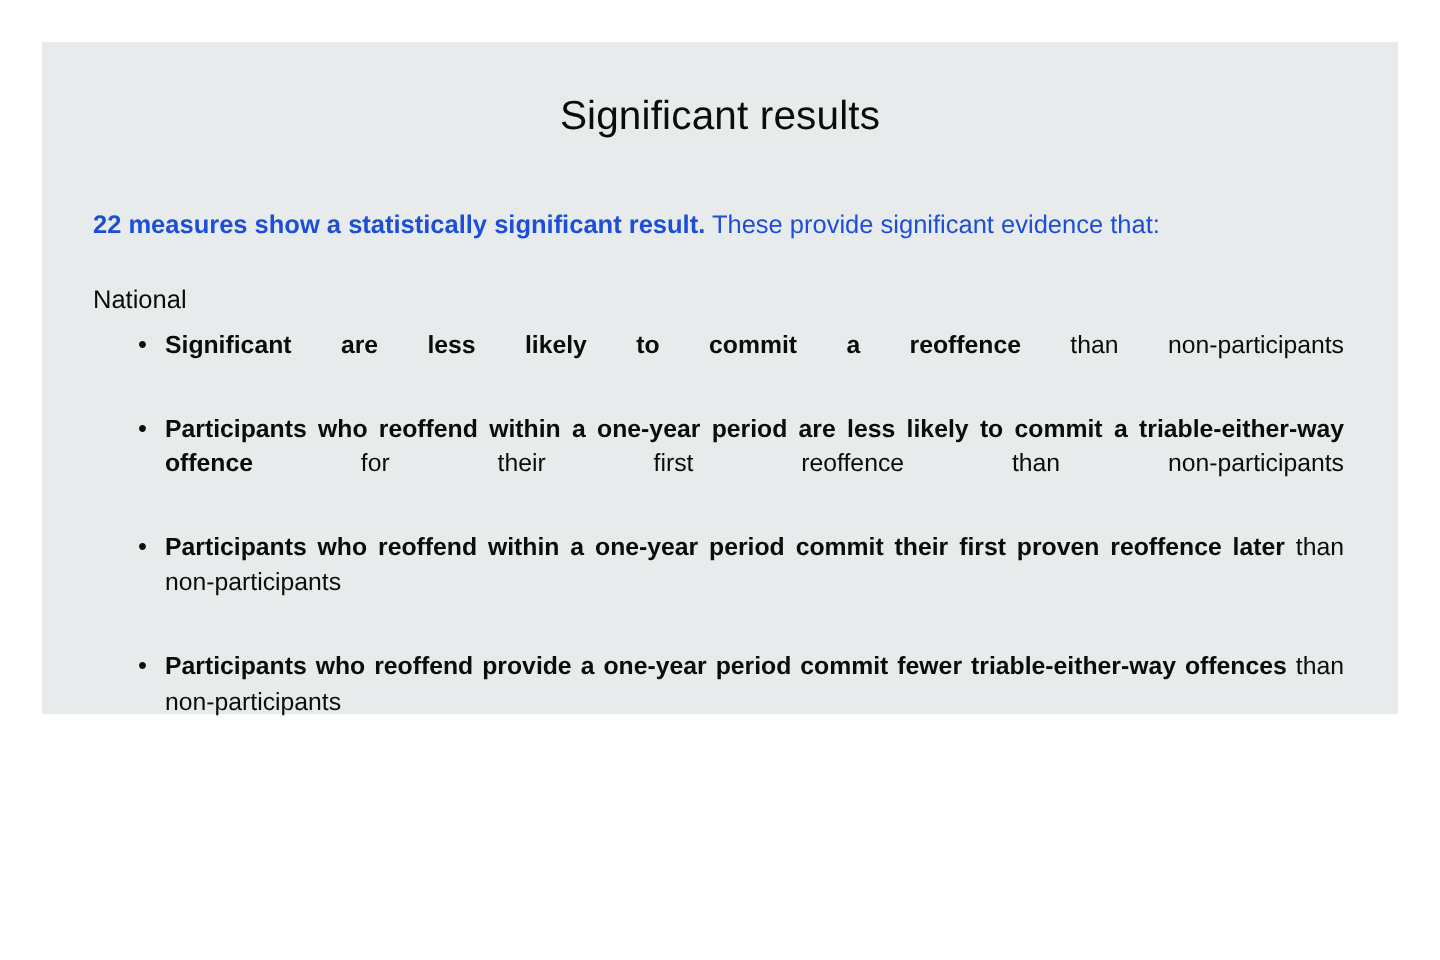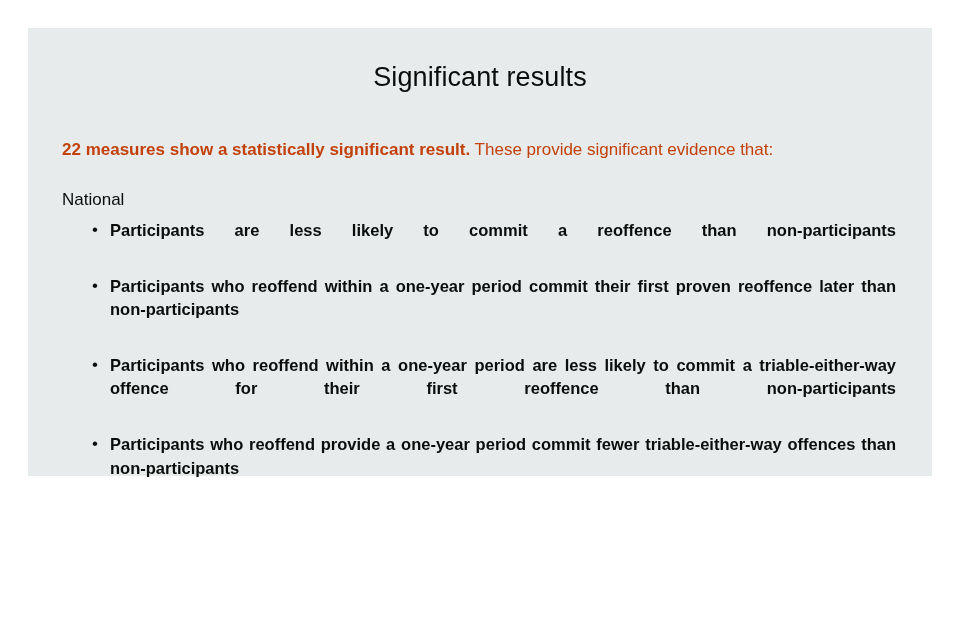--- a/index.html
+++ b/index.html
@@ -31,21 +31,21 @@
     font-size: 27px;
     font-weight: 400;
     color: #0b0c0c;
     margin: 8px 0 0 0;
     letter-spacing: 0.1px;
   }
   .intro {
     margin-top: 46px;
     font-size: 17px;
     line-height: 1.35;
-    color: #c2410c;
+    color: #1d4ed8;
   }
   .intro .lead {
     font-weight: bold;
   }
   .section-heading {
     margin-top: 28px;
     font-size: 17px;
     font-weight: normal;
     color: #0b0c0c;
   }
@@ -71,21 +71,21 @@
     left: 30px;
     top: -1px;
     font-size: 17px;
     line-height: 1.42;
     color: #0b0c0c;
   }
   ul.bullets > li .b {
     font-weight: bold;
   }
   ul.bullets > li .n {
-    font-weight: bold;
+    font-weight: normal;
   }
   
   ul.bullets > li::after {
     content: "";
     display: inline-block;
     width: 100%;
   }
 </style>
 </head>
 <body>
@@ -96,27 +96,27 @@
     <h1 class="panel-title">Significant results</h1>
 
     <p class="intro">
       <span class="lead">22 measures show a statistically significant result.</span><span class="n"> These provide significant evidence that:</span>
     </p>
 
     <div class="section-heading">National</div>
 
     <ul class="bullets">
       <li>
-        <span class="b">Participants are less likely to commit a reoffence</span><span class="n"> than non-participants</span>
+        <span class="b">Significant are less likely to commit a reoffence</span><span class="n"> than non-participants</span>
+      </li>
+      <li>
+        <span class="b">Participants who reoffend within a one-year period are less likely to commit a triable-either-way offence</span><span class="n"> for their first reoffence than non-participants</span>
       </li>
       <li>
         <span class="b">Participants who reoffend within a one-year period commit their first proven reoffence later</span><span class="n"> than non-participants</span>
-      </li>
-      <li>
-        <span class="b">Participants who reoffend within a one-year period are less likely to commit a triable-either-way offence</span><span class="n"> for their first reoffence than non-participants</span>
       </li>
       <li>
         <span class="b">Participants who reoffend provide a one-year period commit fewer triable-either-way offences</span><span class="n"> than non-participants</span>
       </li>
 
     </ul>
 
   </div>
 </div>
 

